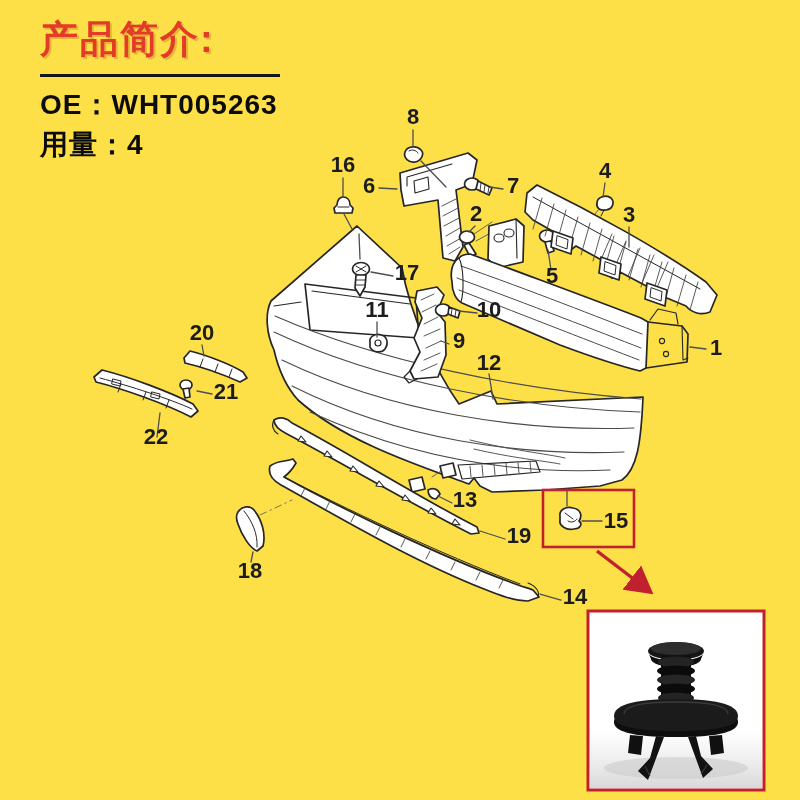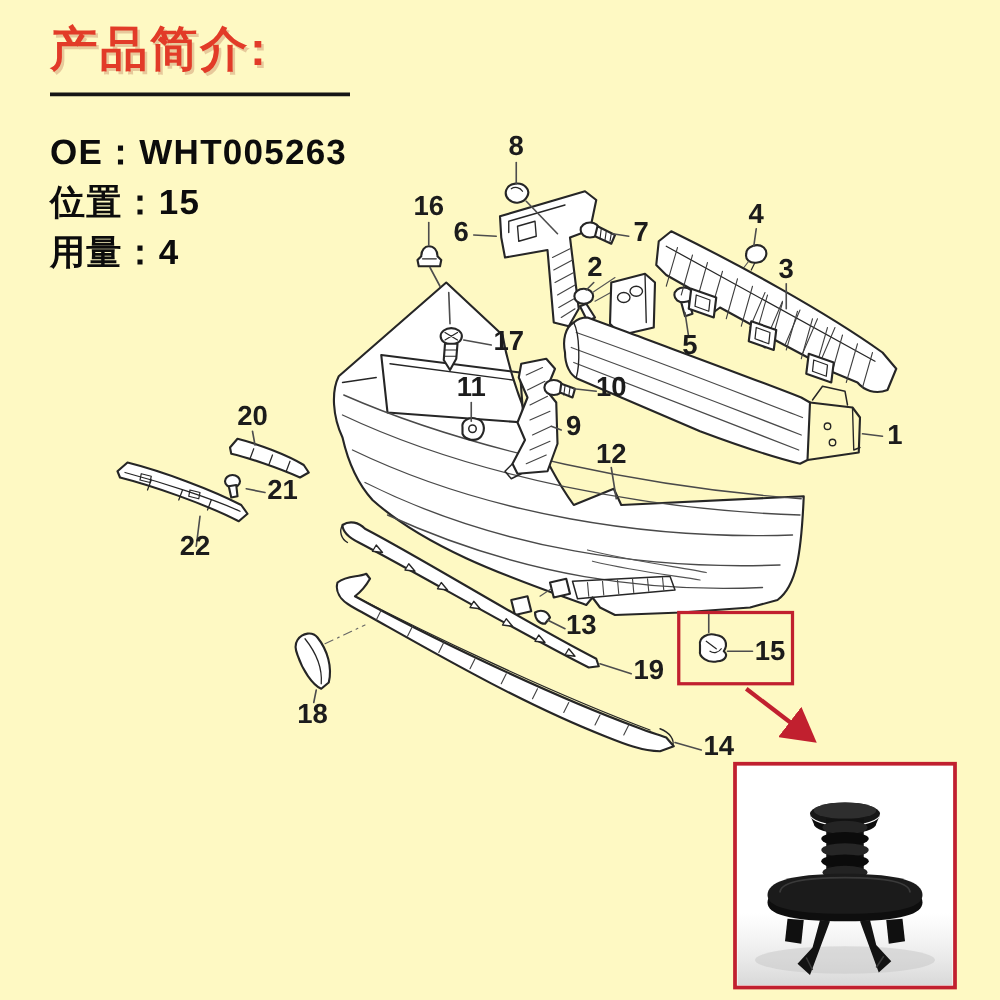--- a/index.html
+++ b/index.html
@@ -1,41 +1,40 @@
 <!DOCTYPE html>
 <html><head>
 <meta charset="utf-8">
 <style>
   html,body{margin:0;padding:0;background:#ffffff;}
   body{width:800px;height:800px;position:relative;overflow:hidden;
        font-family:"Liberation Sans","DejaVu Sans",sans-serif;}
-  .page{position:absolute;inset:0;background:#fef9c3;}
+  .page{position:absolute;inset:0;background:#fde047;}
   .info-panel{position:absolute;left:40px;top:14px;z-index:5;}
   .hdr{font-size:38px;font-weight:800;color:#e23b28;letter-spacing:2px;
        text-shadow:2px 2px 0 rgba(150,30,15,.22);white-space:nowrap;}
   .hdr-rule{width:240px;height:3px;background:#151515;margin-top:9px;}
-  .rows{margin-top:25px;}
+  .rows{margin-top:8px;}
   .row{font-size:28px;font-weight:700;color:#0c0c0c;line-height:40px;white-space:nowrap;}
   .row .lab{letter-spacing:1px;}
   .row .val{letter-spacing:1px;}
   svg.diagram{position:absolute;left:0;top:0;z-index:1;}
   .callout{font-size:22px;font-weight:700;fill:#1c1c1c;
            font-family:"Liberation Sans","DejaVu Sans",sans-serif;}
 </style>
 </head>
 <body>
 
 <div class="page">
 
   <div class="info-panel">
     <div class="hdr">产品简介:</div>
     <div class="hdr-rule"></div>
     <div class="rows">
       <div class="row"><span class="lab">OE：</span><span class="val">WHT005263</span></div>
-      <div class="row"><span class="lab">位置：</span><span class="val">15</span></div>
       <div class="row"><span class="lab">用量：</span><span class="val">4</span></div>
     </div>
   </div>
 
   <svg class="diagram" width="800" height="800" viewBox="0 0 800 800">
     <defs>
       <marker id="arrw" markerWidth="9" markerHeight="9" refX="6" refY="4.5" orient="auto">
         <path d="M0,0 L8,4.5 L0,9 Z" fill="#c1202f"></path>
       </marker>
       <linearGradient id="floor" x1="0" y1="0" x2="0" y2="1">

